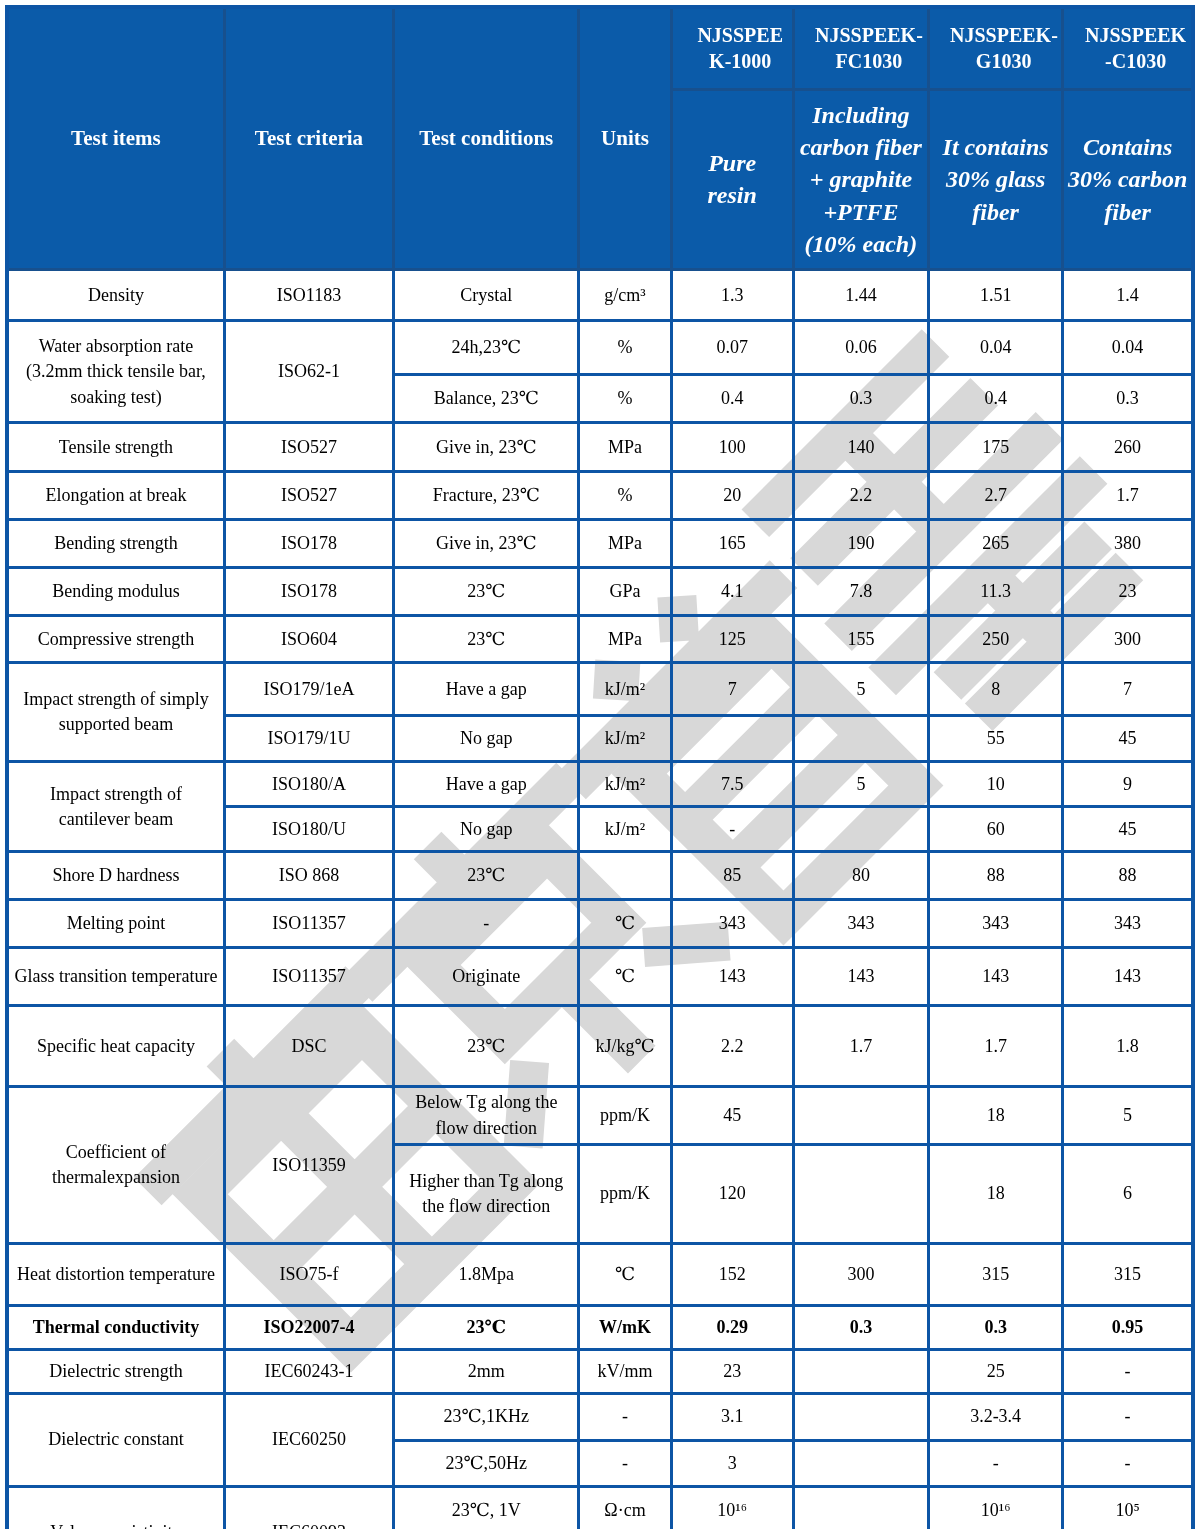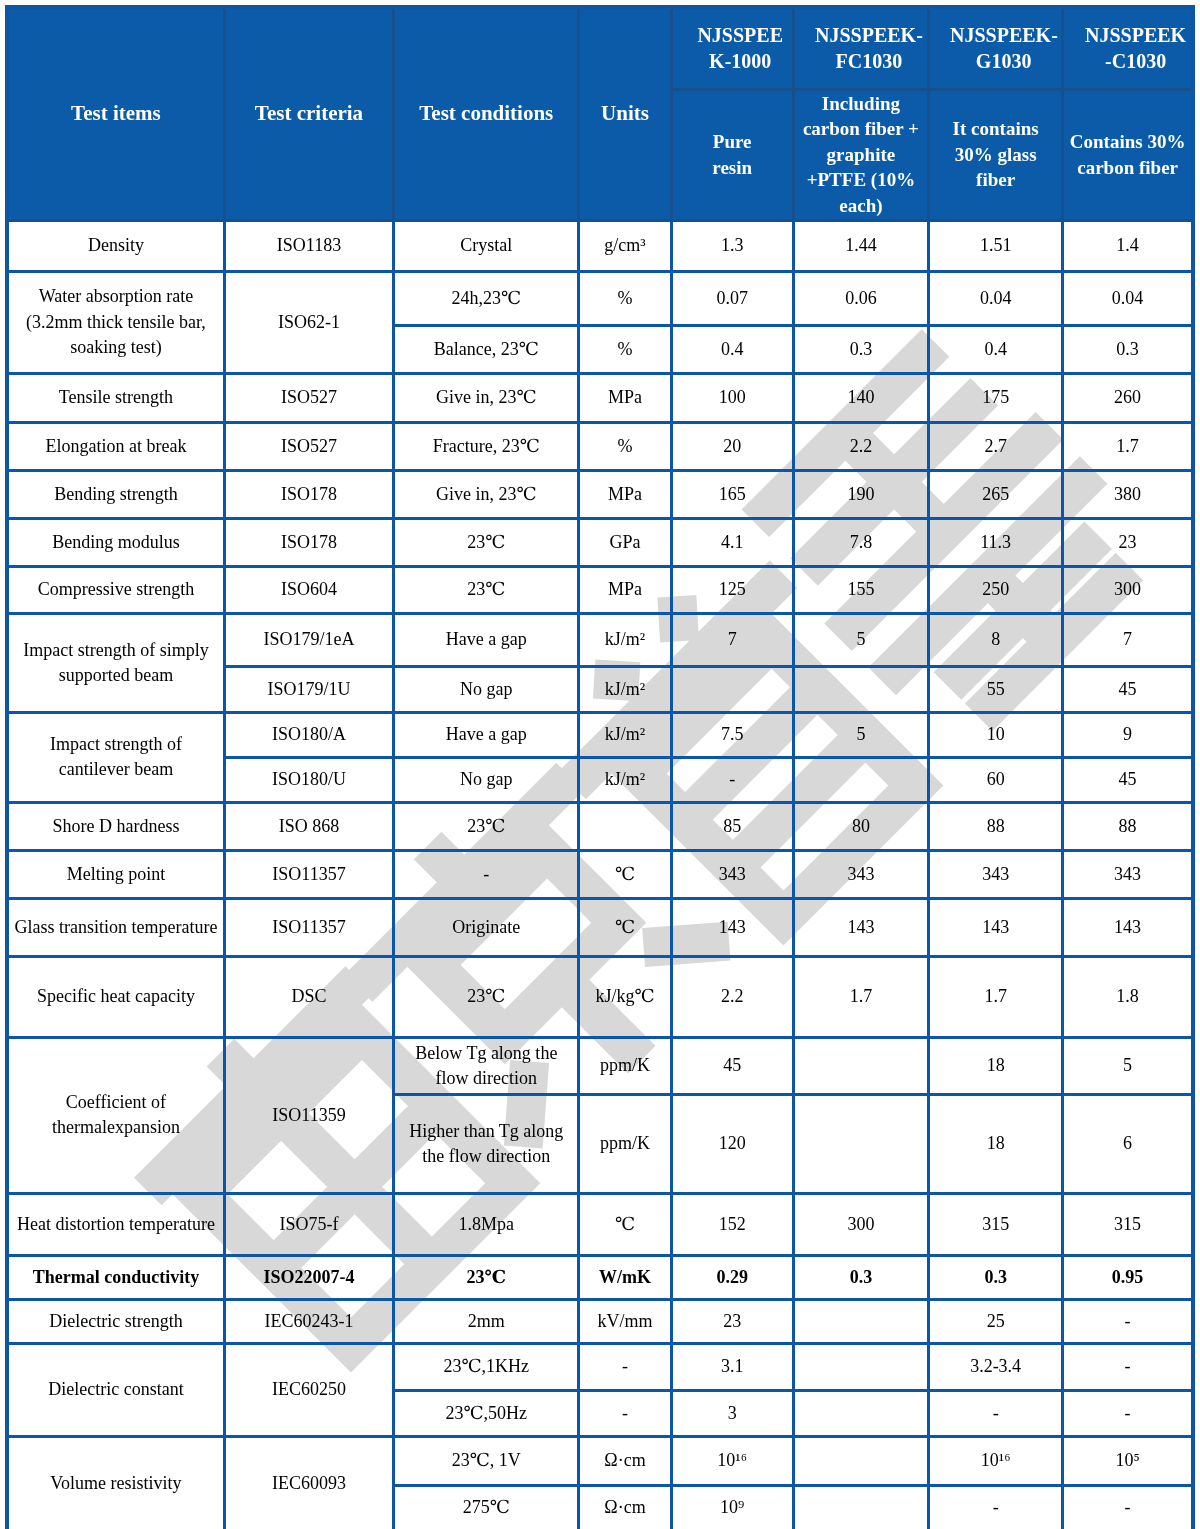--- a/index.html
+++ b/index.html
@@ -37,21 +37,21 @@
     color:var(--header-text,#ffffff);
     font-weight:bold;
     border-color:var(--header-grid,#17508e);
     white-space:pre-line;
     padding:2px 4px;
   }
   .spec thead tr.names{height:82px;}
   .spec thead tr.descs{height:125px;}
   .spec th.static{font-size:21px;}
   .spec th.pname{font-size:20px;line-height:1.3;padding-left:20px;}
-  .spec th.pdesc{font-size:19px;line-height:1.35;padding:0 3px;}
+  .spec th.pdesc{font-size:24px;line-height:1.35;padding:8px 3px;font-style:italic;}
   .spec td{
     font-size:18px;
     color:var(--text,#000000);
     line-height:1.4;
     padding:2px 5px;
     background:transparent;
   }
   table.spec{border:4px solid var(--grid,#0d55a5);}
   .wm-stroke{stroke:var(--watermark,#d8d8d8);stroke-width:30;fill:none;stroke-linecap:butt;}
 </style>

